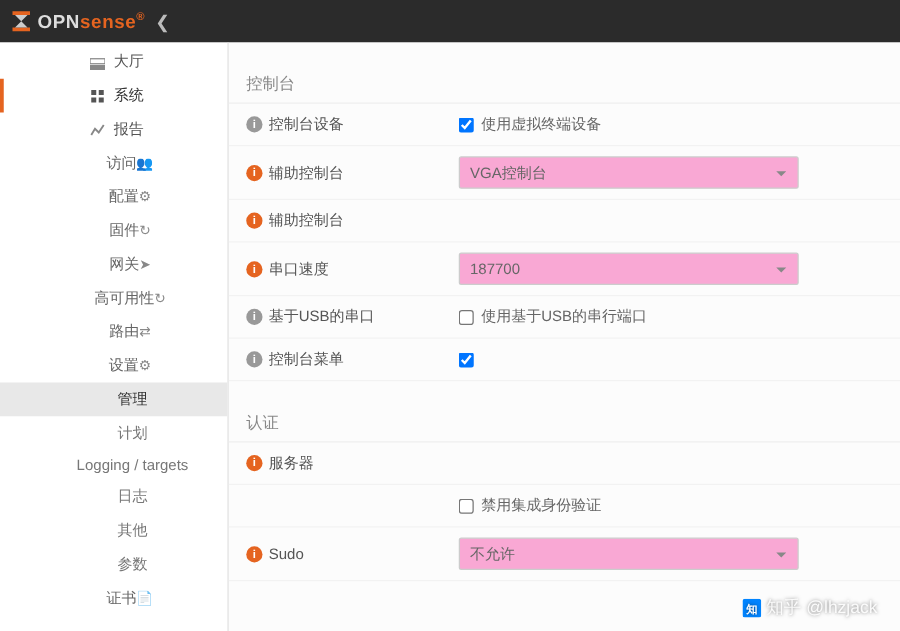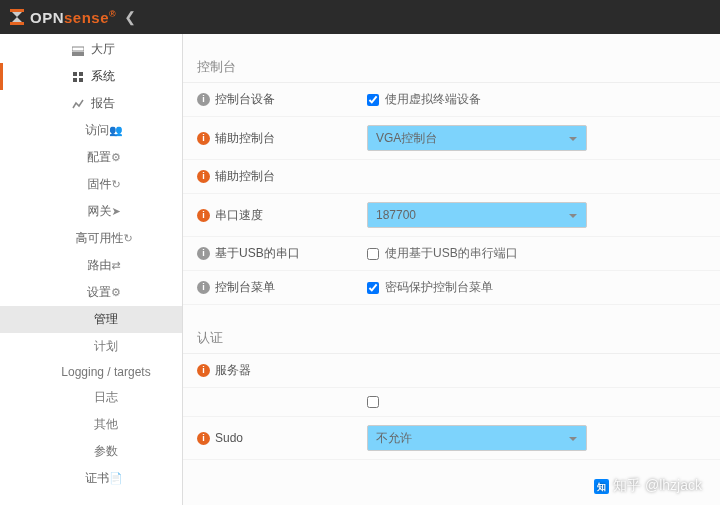--- a/index.html
+++ b/index.html
@@ -22,21 +22,21 @@
 .nav-subsub.active{background:#e8e8e8;color:#333}
 .nav-icon-right{color:#888;font-size:11px}
 .main{flex:1;background:#fcfcfc;overflow-y:auto;padding:0 0 10px 0}
 .section-hdr{padding:6px 14px;color:#888;font-size:13px;border-bottom:1px solid #eee;margin-top:18px}
 .form-row{display:flex;align-items:center;padding:8px 14px;border-bottom:1px solid #f2f2f2}
 .form-label{width:170px;color:#555;display:flex;align-items:center;gap:5px;font-size:12px}
 .form-label .info{display:inline-block;width:13px;height:13px;border-radius:50%;background:#e56420;color:#fff;font-size:9px;line-height:13px;text-align:center;font-weight:bold}
 .form-label .info.grey{background:#999}
 .form-ctrl{flex:1;display:flex;align-items:center;gap:6px;color:#666}
 .chk{width:12px;height:12px}
-.select{width:220px;height:26px;border:1px solid #ccc;border-radius:2px;background:#7dd3fc;padding:0 22px 0 8px;color:#666;font-size:12px;position:relative;display:flex;align-items:center}
+.select{width:272px;height:26px;border:1px solid #ccc;border-radius:2px;background:#f9a8d4;padding:0 22px 0 8px;color:#666;font-size:12px;position:relative;display:flex;align-items:center}
 .select::after{content:'';position:absolute;right:9px;top:11px;width:0;height:0;border-left:4px solid transparent;border-right:4px solid transparent;border-top:4px solid #888}
 .select.hl{outline:2px solid #e25a2a;outline-offset:-1px}
 .save-row{padding:12px 14px}
 .watermark{position:absolute;right:18px;bottom:10px;color:rgba(255,255,255,.9);font-size:14px;text-shadow:0 0 3px rgba(0,0,0,.5);pointer-events:none}
 .watermark svg{vertical-align:middle;margin-right:4px}
 .sidebar::-webkit-scrollbar,.main::-webkit-scrollbar{width:8px}
 .sidebar::-webkit-scrollbar-thumb,.main::-webkit-scrollbar-thumb{background:#ccc;border-radius:4px}
 </style>
 </head>
 <body>
@@ -195,37 +195,37 @@
         </div>
     </div>
 
     <div class="form-row">
       <div class="form-label">
           <span class="info grey">i</span>
           <span>控制台菜单</span>
         </div>
       <div class="form-ctrl">
           <input type="checkbox" class="chk" checked="" style="">
-          <span>密码保护控制台菜单</span>
         </div>
     </div>
 
     <div class="section-hdr">认证</div>
 
     <div class="form-row">
       <div class="form-label">
           <span class="info">i</span>
           <span>服务器</span>
         </div>
     </div>
 
     <div class="form-row">
       <div class="form-label"></div>
       <div class="form-ctrl">
           <input type="checkbox" class="chk" style="">
+          <span>禁用集成身份验证</span>
         </div>
     </div>
 
     <div class="form-row">
       <div class="form-label">
           <span class="info">i</span>
           <span>Sudo</span>
         </div>
       <div class="form-ctrl">
           <div class="select">

